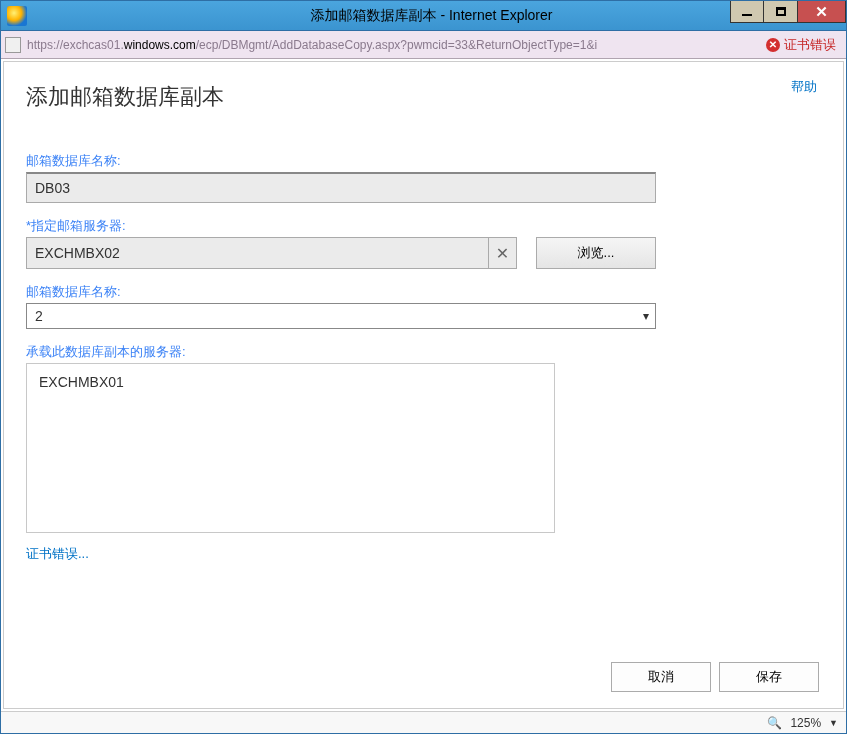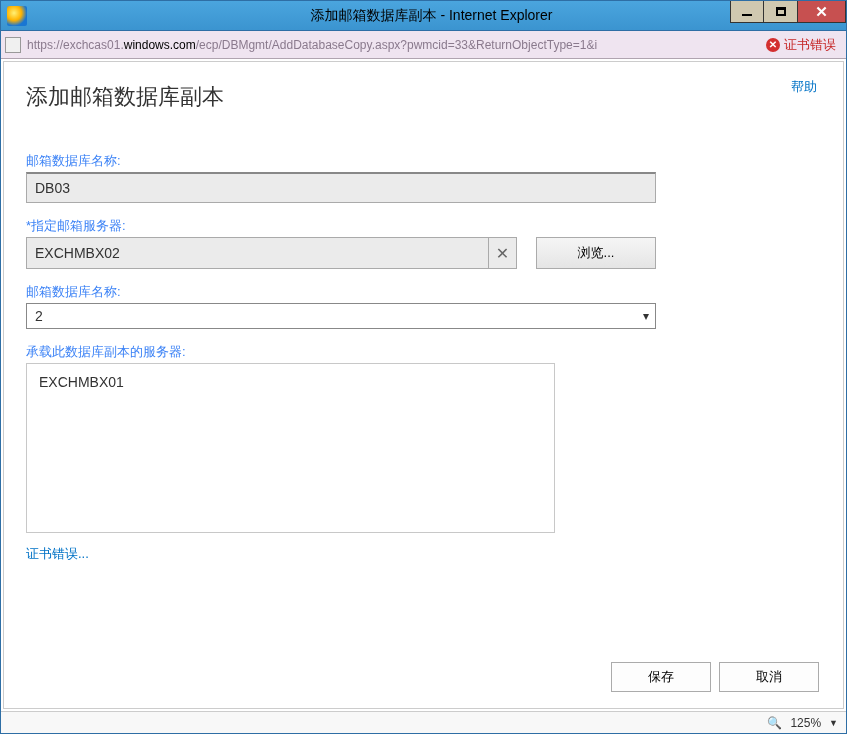--- a/index.html
+++ b/index.html
@@ -348,22 +348,22 @@
       </div>
 
       <div class="field-label">承载此数据库副本的服务器:</div>
       <div class="list-box">
         <div>EXCHMBX01</div>
       </div>
 
       <span class="more-options">证书错误...</span>
 
       <div class="button-row">
+        <button class="action-btn">取消</button>
         <button class="action-btn">保存</button>
-        <button class="action-btn">取消</button>
       </div>
     </div>
   </div>
 
   <div class="status-bar">
     <span class="zoom-icon">🔍</span>
     <span>125%</span>
     <span class="zoom-chevron">▼</span>
   </div>
 </div>

